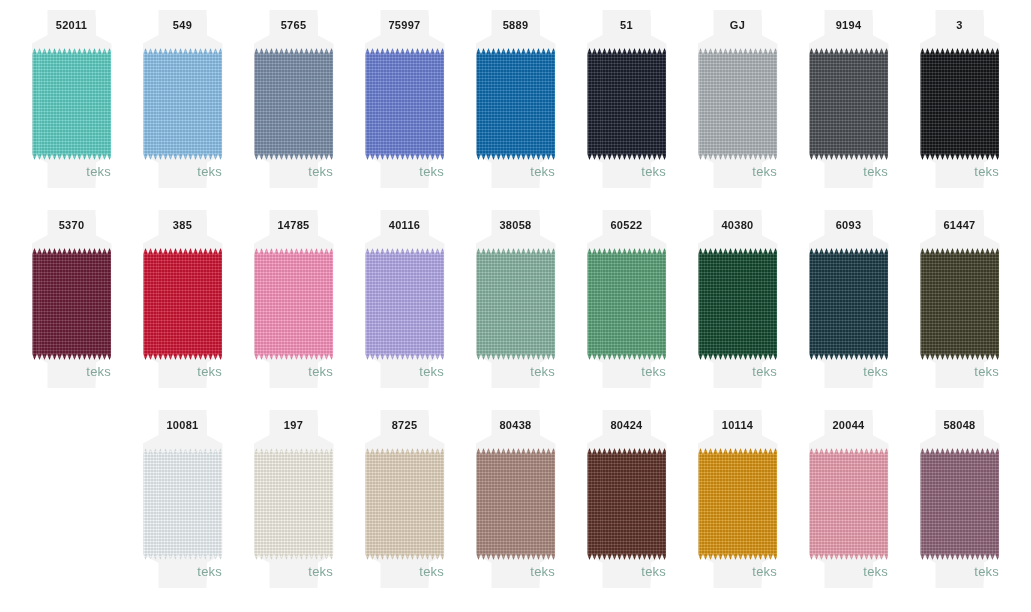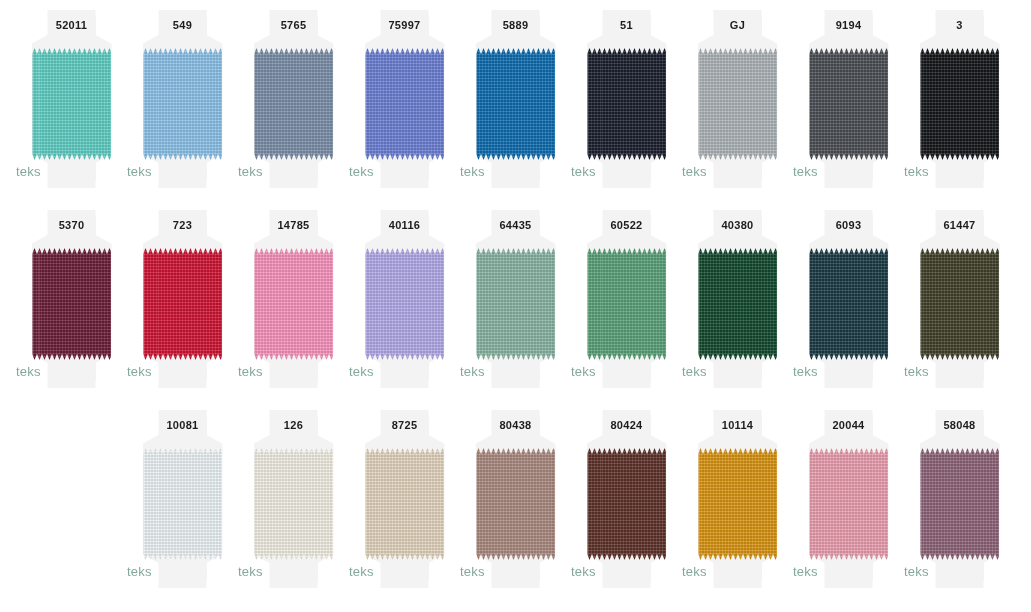--- a/index.html
+++ b/index.html
@@ -118,23 +118,23 @@
       6.33% 94.5%, 3.16% 100%, 0% 94.5%);
     background-repeat: repeat;
     background-size: 3px 3px, 3px 3px, 100% 100%;
   }
   
 
   
   .brand {
     position: absolute;
     left: 0;
-    right: 0;
+    right: 16px;
     top: 160px;
-    text-align: left;
+    text-align: right;
     font-size: 13px;
     font-weight: 400;
     letter-spacing: 0.2px;
     color: #82a89b;
     line-height: 14px;
   }
 </style>
 </head>
 <body>
 
@@ -236,21 +236,21 @@
       <div class="code">5370</div>
       <div class="swatch">
         <div class="swatch-body" style="background: repeating-linear-gradient(0deg, rgba(255, 255, 255, 0.13) 0px, rgba(255, 255, 255, 0.13) 1px, rgba(0, 0, 0, 0.07) 1px, rgba(0, 0, 0, 0.07) 3px), repeating-linear-gradient(90deg, rgba(255, 255, 255, 0.1) 0px, rgba(255, 255, 255, 0.1) 1px, rgba(0, 0, 0, 0.06) 1px, rgba(0, 0, 0, 0.06) 3px), rgb(107, 31, 56);"></div>
       </div>
       <div class="brand">teks</div>
     </div>
     <div class="cell">
       <div class="card"></div>
       <div class="card-tab top"></div>
       <div class="card-tab bottom"></div>
-      <div class="code">723</div>
+      <div class="code">385</div>
       <div class="swatch">
         <div class="swatch-body" style="background: repeating-linear-gradient(0deg, rgba(255, 255, 255, 0.13) 0px, rgba(255, 255, 255, 0.13) 1px, rgba(0, 0, 0, 0.07) 1px, rgba(0, 0, 0, 0.07) 3px), repeating-linear-gradient(90deg, rgba(255, 255, 255, 0.1) 0px, rgba(255, 255, 255, 0.1) 1px, rgba(0, 0, 0, 0.06) 1px, rgba(0, 0, 0, 0.06) 3px), rgb(207, 20, 51);"></div>
       </div>
       <div class="brand">teks</div>
     </div>
     <div class="cell">
       <div class="card"></div>
       <div class="card-tab top"></div>
       <div class="card-tab bottom"></div>
       <div class="code">14785</div>
@@ -266,21 +266,21 @@
       <div class="code">40116</div>
       <div class="swatch">
         <div class="swatch-body" style="background: repeating-linear-gradient(0deg, rgba(255, 255, 255, 0.13) 0px, rgba(255, 255, 255, 0.13) 1px, rgba(0, 0, 0, 0.07) 1px, rgba(0, 0, 0, 0.07) 3px), repeating-linear-gradient(90deg, rgba(255, 255, 255, 0.1) 0px, rgba(255, 255, 255, 0.1) 1px, rgba(0, 0, 0, 0.06) 1px, rgba(0, 0, 0, 0.06) 3px), rgb(179, 170, 232);"></div>
       </div>
       <div class="brand">teks</div>
     </div>
     <div class="cell">
       <div class="card"></div>
       <div class="card-tab top"></div>
       <div class="card-tab bottom"></div>
-      <div class="code">64435</div>
+      <div class="code">38058</div>
       <div class="swatch">
         <div class="swatch-body" style="background: repeating-linear-gradient(0deg, rgba(255, 255, 255, 0.13) 0px, rgba(255, 255, 255, 0.13) 1px, rgba(0, 0, 0, 0.07) 1px, rgba(0, 0, 0, 0.07) 3px), repeating-linear-gradient(90deg, rgba(255, 255, 255, 0.1) 0px, rgba(255, 255, 255, 0.1) 1px, rgba(0, 0, 0, 0.06) 1px, rgba(0, 0, 0, 0.06) 3px), rgb(136, 181, 163);"></div>
       </div>
       <div class="brand">teks</div>
     </div>
     <div class="cell">
       <div class="card"></div>
       <div class="card-tab top"></div>
       <div class="card-tab bottom"></div>
       <div class="code">60522</div>
@@ -327,21 +327,21 @@
       <div class="code">10081</div>
       <div class="swatch">
         <div class="swatch-body" style="background: repeating-linear-gradient(0deg, rgba(255, 255, 255, 0.13) 0px, rgba(255, 255, 255, 0.13) 1px, rgba(0, 0, 0, 0.07) 1px, rgba(0, 0, 0, 0.07) 3px), repeating-linear-gradient(90deg, rgba(255, 255, 255, 0.1) 0px, rgba(255, 255, 255, 0.1) 1px, rgba(0, 0, 0, 0.06) 1px, rgba(0, 0, 0, 0.06) 3px), rgb(238, 244, 247);"></div>
       </div>
       <div class="brand">teks</div>
     </div>
     <div class="cell">
       <div class="card"></div>
       <div class="card-tab top"></div>
       <div class="card-tab bottom"></div>
-      <div class="code">126</div>
+      <div class="code">197</div>
       <div class="swatch">
         <div class="swatch-body" style="background: repeating-linear-gradient(0deg, rgba(255, 255, 255, 0.13) 0px, rgba(255, 255, 255, 0.13) 1px, rgba(0, 0, 0, 0.07) 1px, rgba(0, 0, 0, 0.07) 3px), repeating-linear-gradient(90deg, rgba(255, 255, 255, 0.1) 0px, rgba(255, 255, 255, 0.1) 1px, rgba(0, 0, 0, 0.06) 1px, rgba(0, 0, 0, 0.06) 3px), rgb(242, 239, 228);"></div>
       </div>
       <div class="brand">teks</div>
     </div>
     <div class="cell">
       <div class="card"></div>
       <div class="card-tab top"></div>
       <div class="card-tab bottom"></div>
       <div class="code">8725</div>

